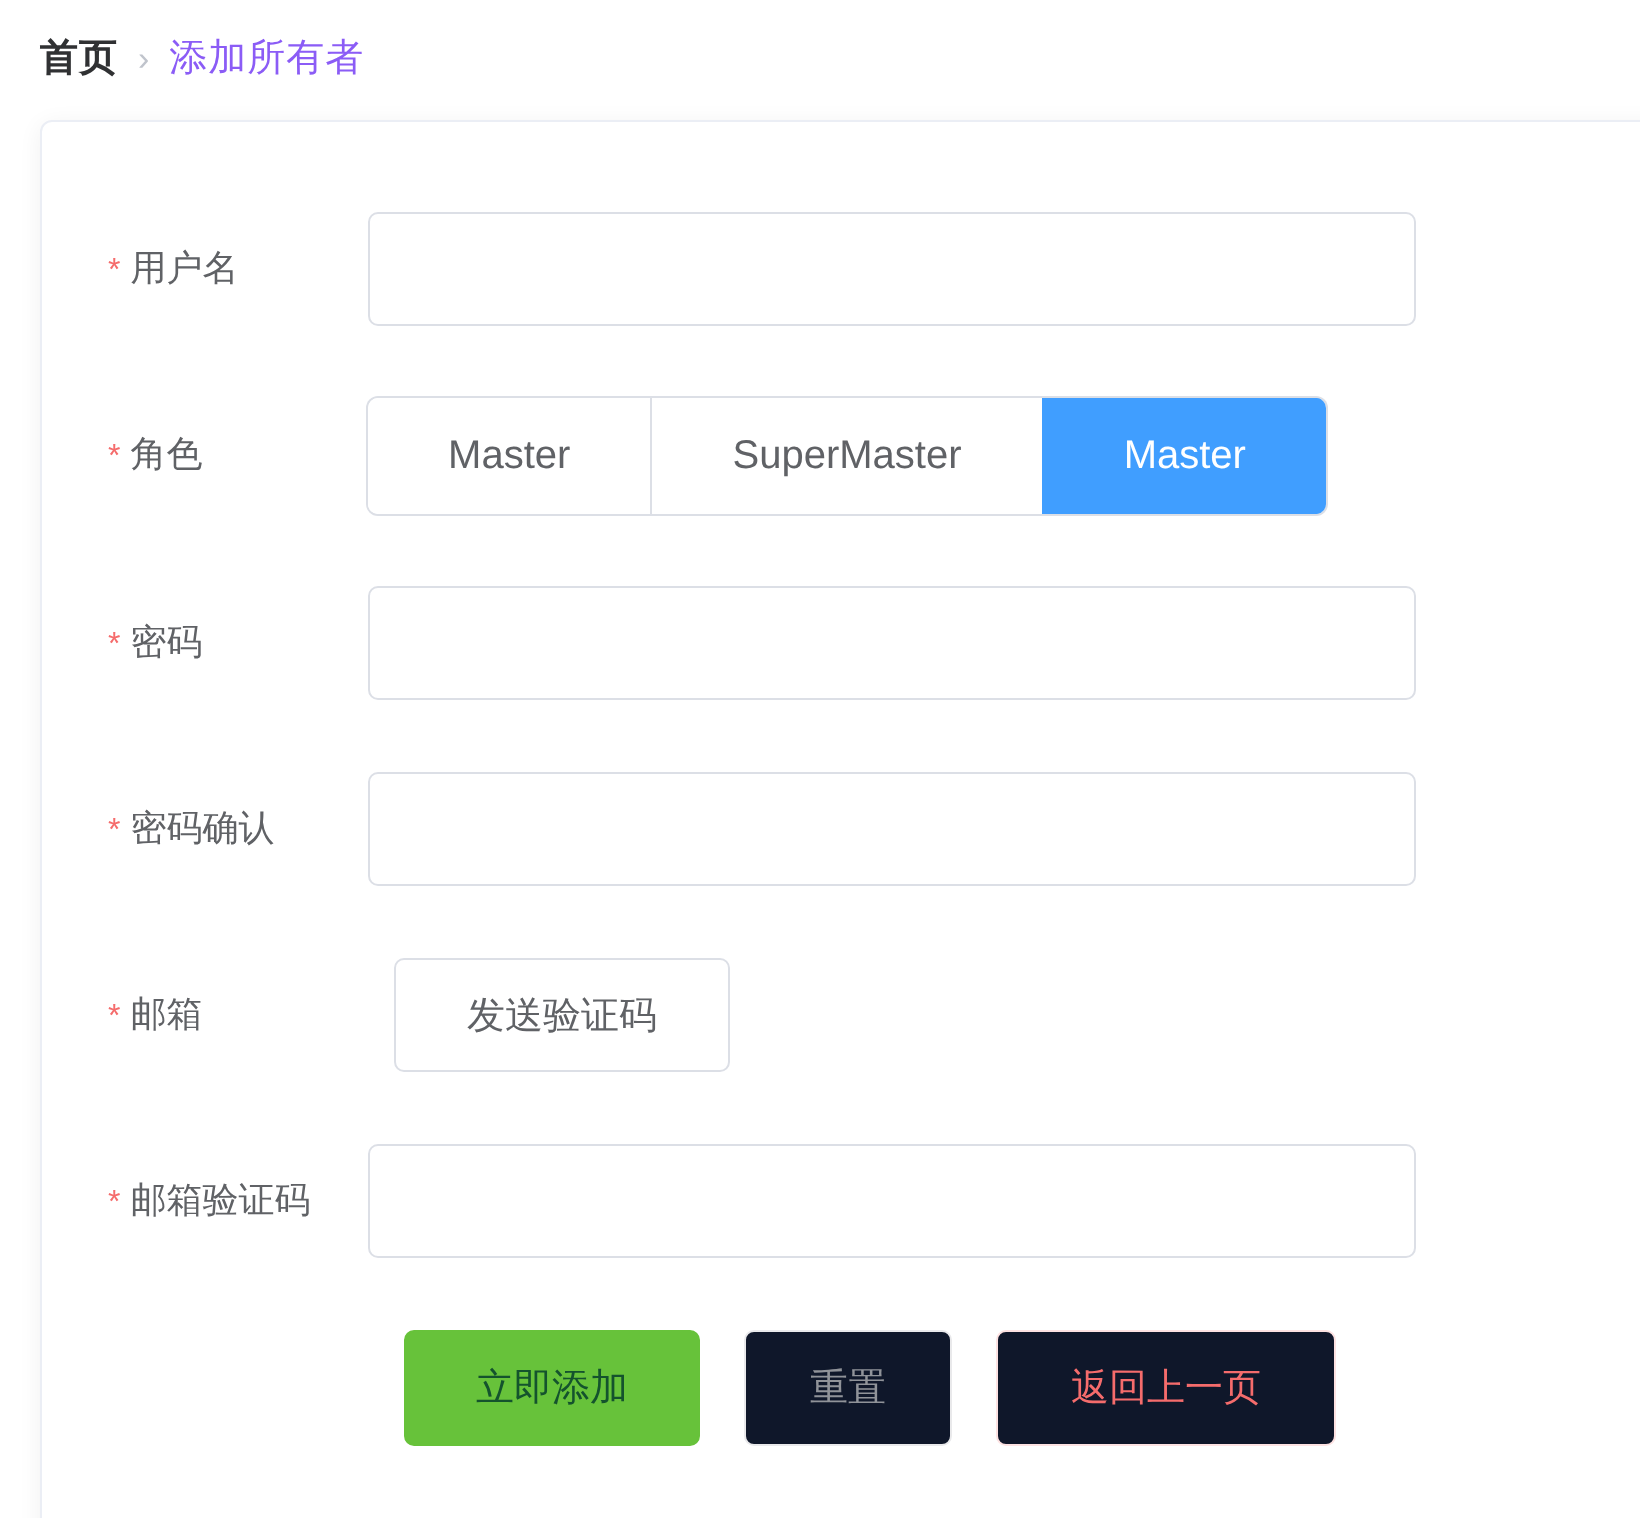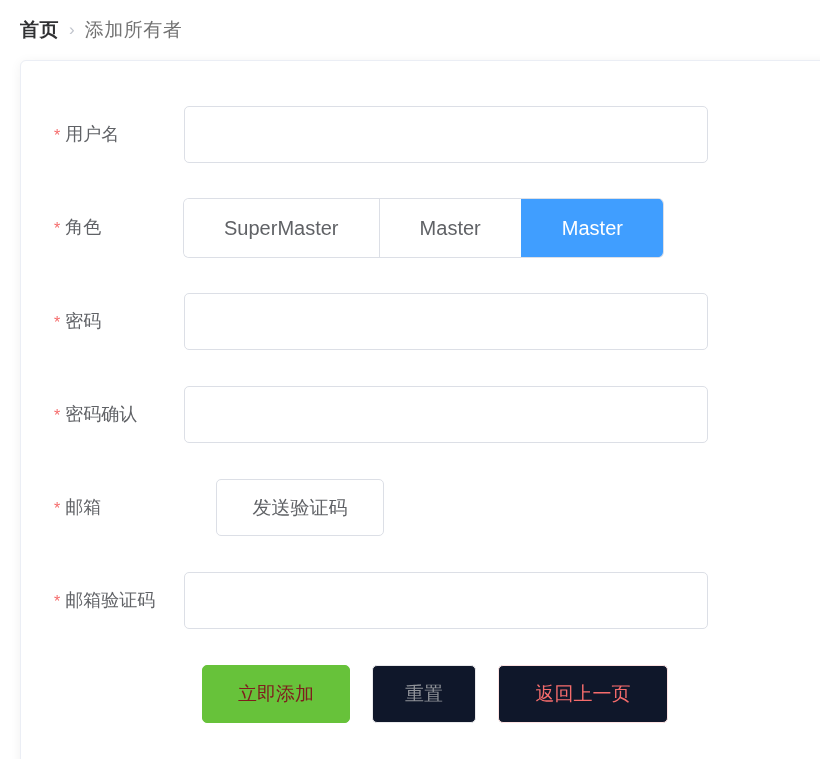--- a/index.html
+++ b/index.html
@@ -26,21 +26,21 @@
     color: #303133;
     font-weight: bold;
     letter-spacing: .5px;
   }
   .bc-sep {
     color: #c0c4cc;
     font-size: 17px;
     font-weight: normal;
   }
   .bc-current {
-    color: #737373;
+    color: #8b5cf6;
     font-weight: normal;
     letter-spacing: .5px;
   }
 
   
   .card {
     position: absolute;
     left: 20px;
     top: 60px;
     width: 830px;
@@ -146,21 +146,21 @@
     height: 57px;
     background: #ffffff;
     border-color: #dcdfe6;
     color: #606266;
   }
   .btn-submit {
     width: 148px;
     height: 58px;
     background: #67c23a;
     border-color: #67c23a;
-    color: #7f1d1d;
+    color: #14532d;
   }
   .btn-reset {
     width: 104px;
     height: 58px;
     background: #0f172a;
     border-color: #e9e9eb;
     color: #909399;
   }
   .btn-back {
     width: 170px;
@@ -193,22 +193,22 @@
         <span class="req-star">*</span><span>用户名</span>
       </div>
       <div class="input-box input-w-main"></div>
     </div>
 
     <div class="form-row" style="top:138px;">
       <div class="form-label">
         <span class="req-star">*</span><span>角色</span>
       </div>
       <div class="radio-group">
+        <div class="radio-btn">Master</div>
         <div class="radio-btn">SuperMaster</div>
-        <div class="radio-btn">Master</div>
         <div class="radio-btn active">Master</div>
       </div>
     </div>
 
     <div class="form-row" style="top:232px;">
       <div class="form-label">
         <span class="req-star">*</span><span>密码</span>
       </div>
       <div class="input-box input-w-main"></div>
     </div>
@@ -217,21 +217,21 @@
       <div class="form-label">
         <span class="req-star">*</span><span>密码确认</span>
       </div>
       <div class="input-box input-w-main"></div>
     </div>
 
     <div class="form-row" style="top:418px;">
       <div class="form-label">
         <span class="req-star">*</span><span>邮箱</span>
       </div>
-      <button class="btn btn-send" style="margin-left:32px;">发送验证码</button>
+      <button class="btn btn-send" style="margin-left:13px;">发送验证码</button>
     </div>
 
     <div class="form-row" style="top:511px;">
       <div class="form-label">
         <span class="req-star">*</span><span>邮箱验证码</span>
       </div>
       <div class="input-box input-w-main"></div>
     </div>
 
     <div class="btn-row" style="left:181px; top:604px;">

